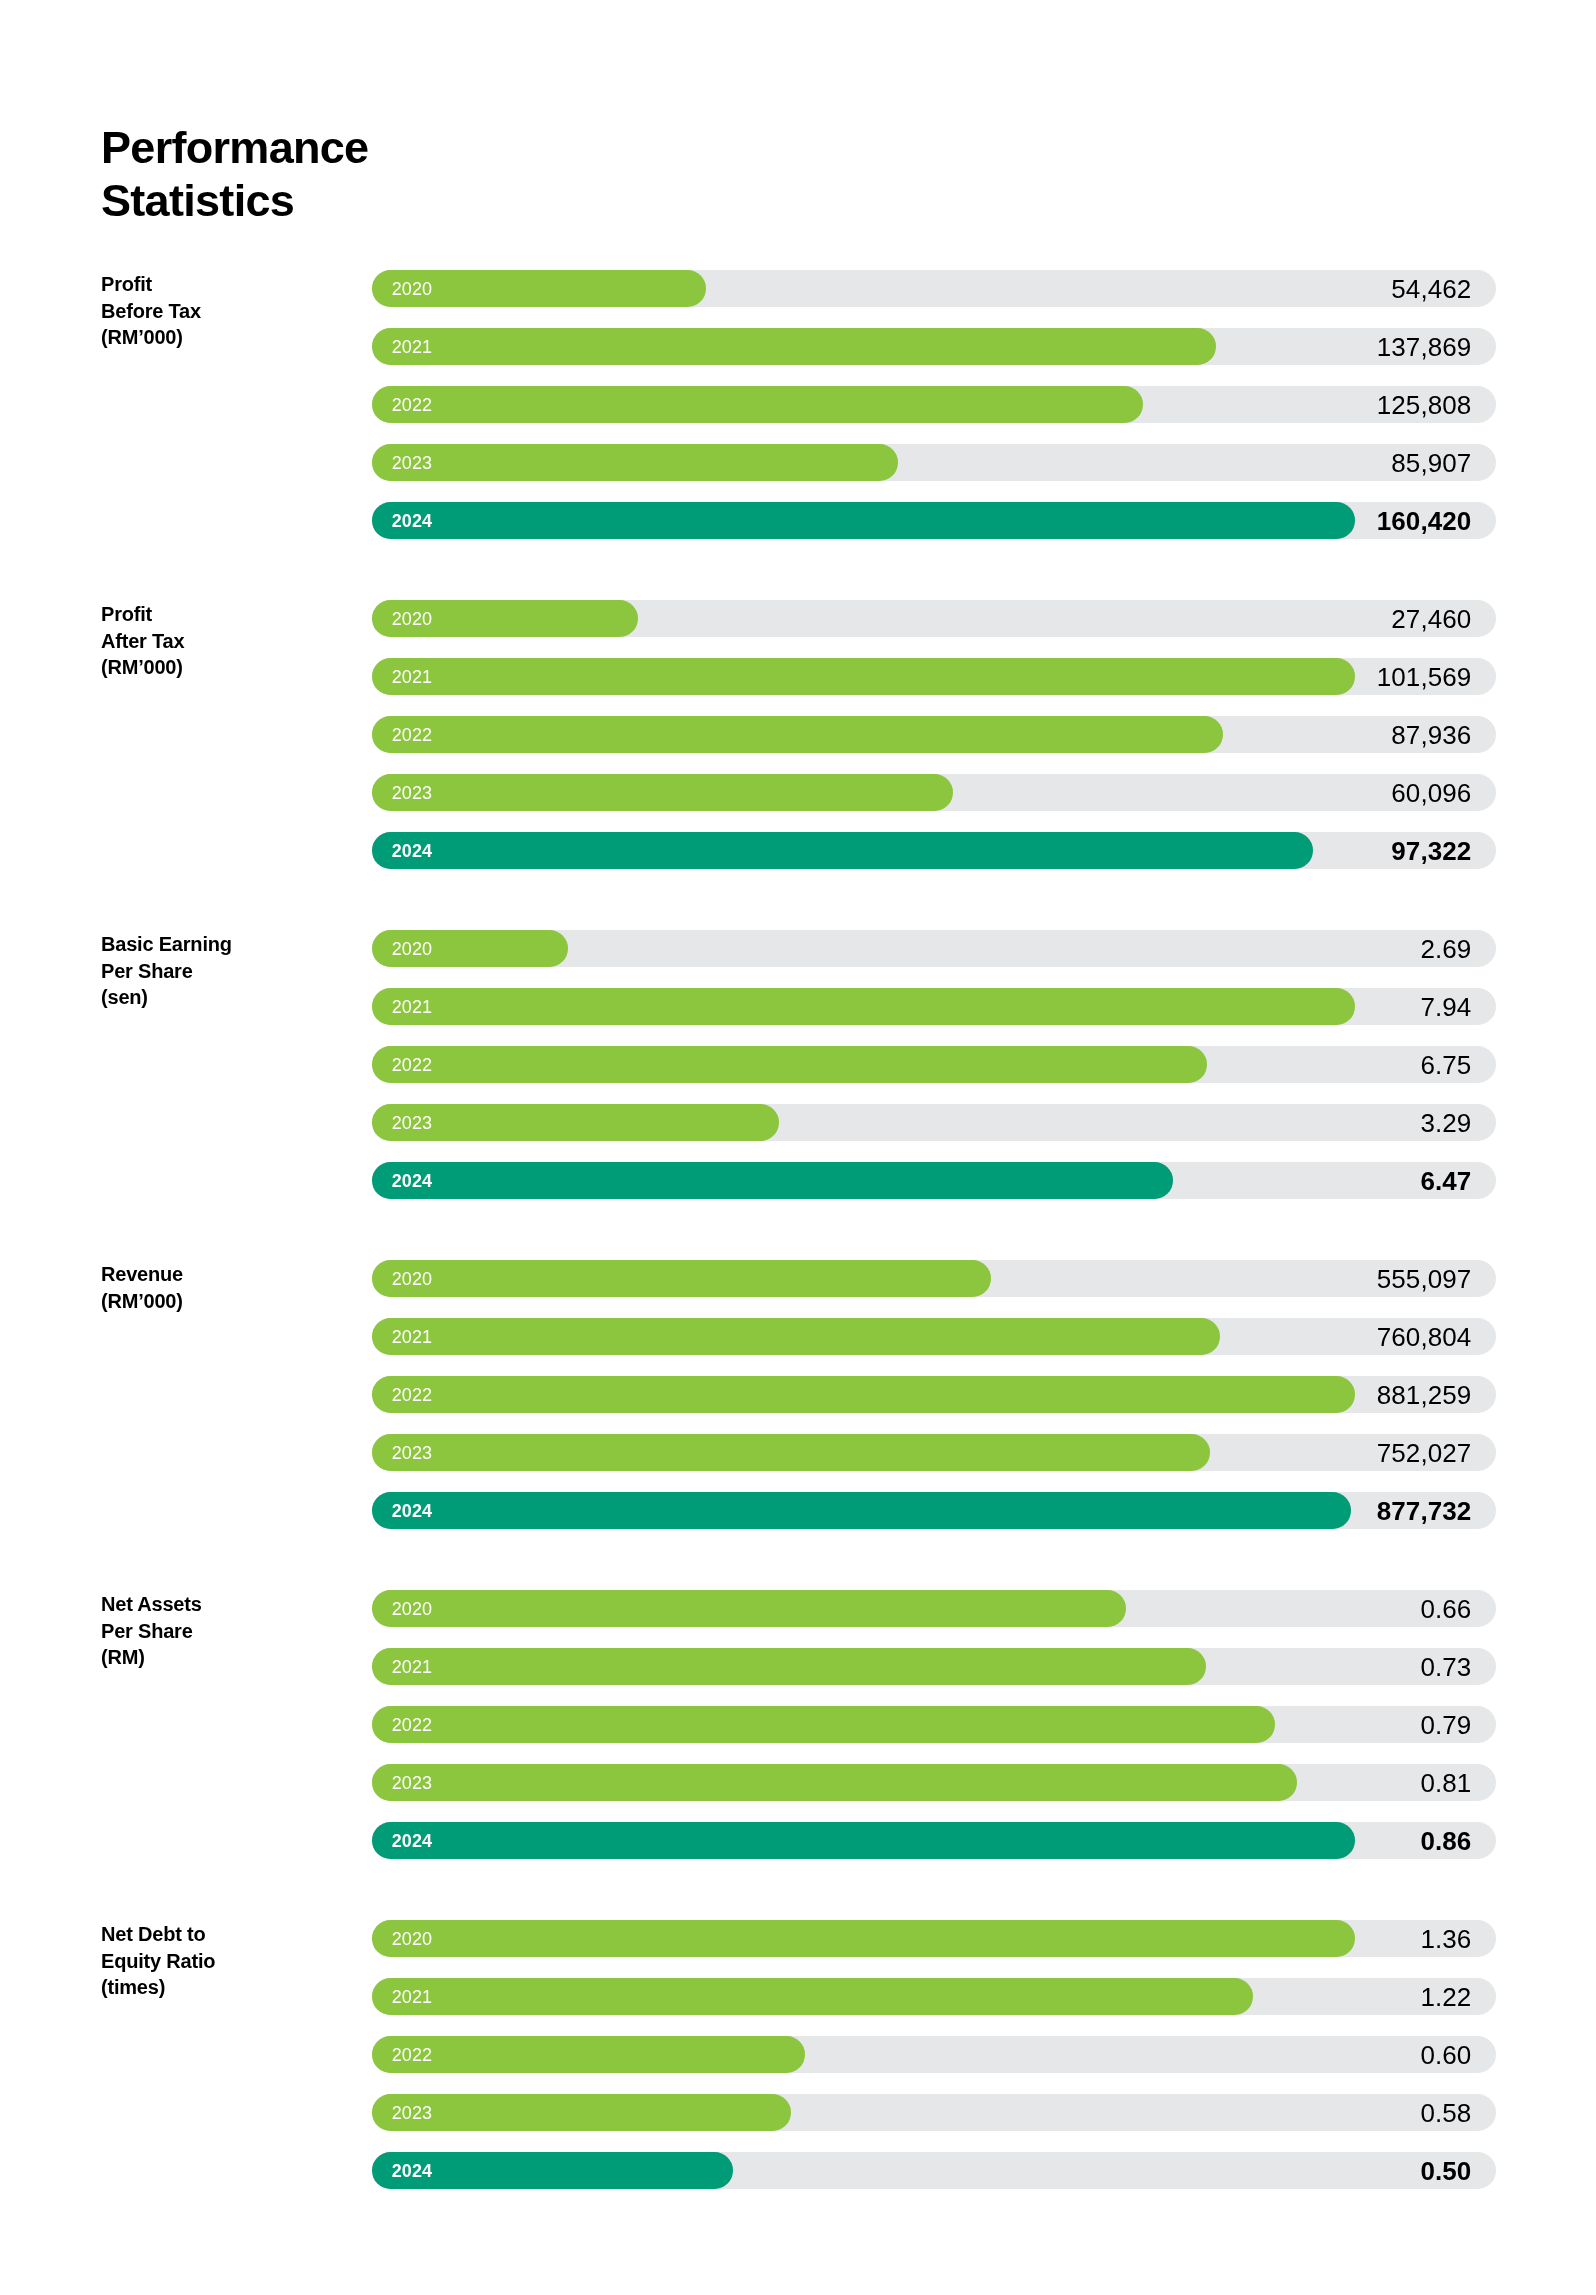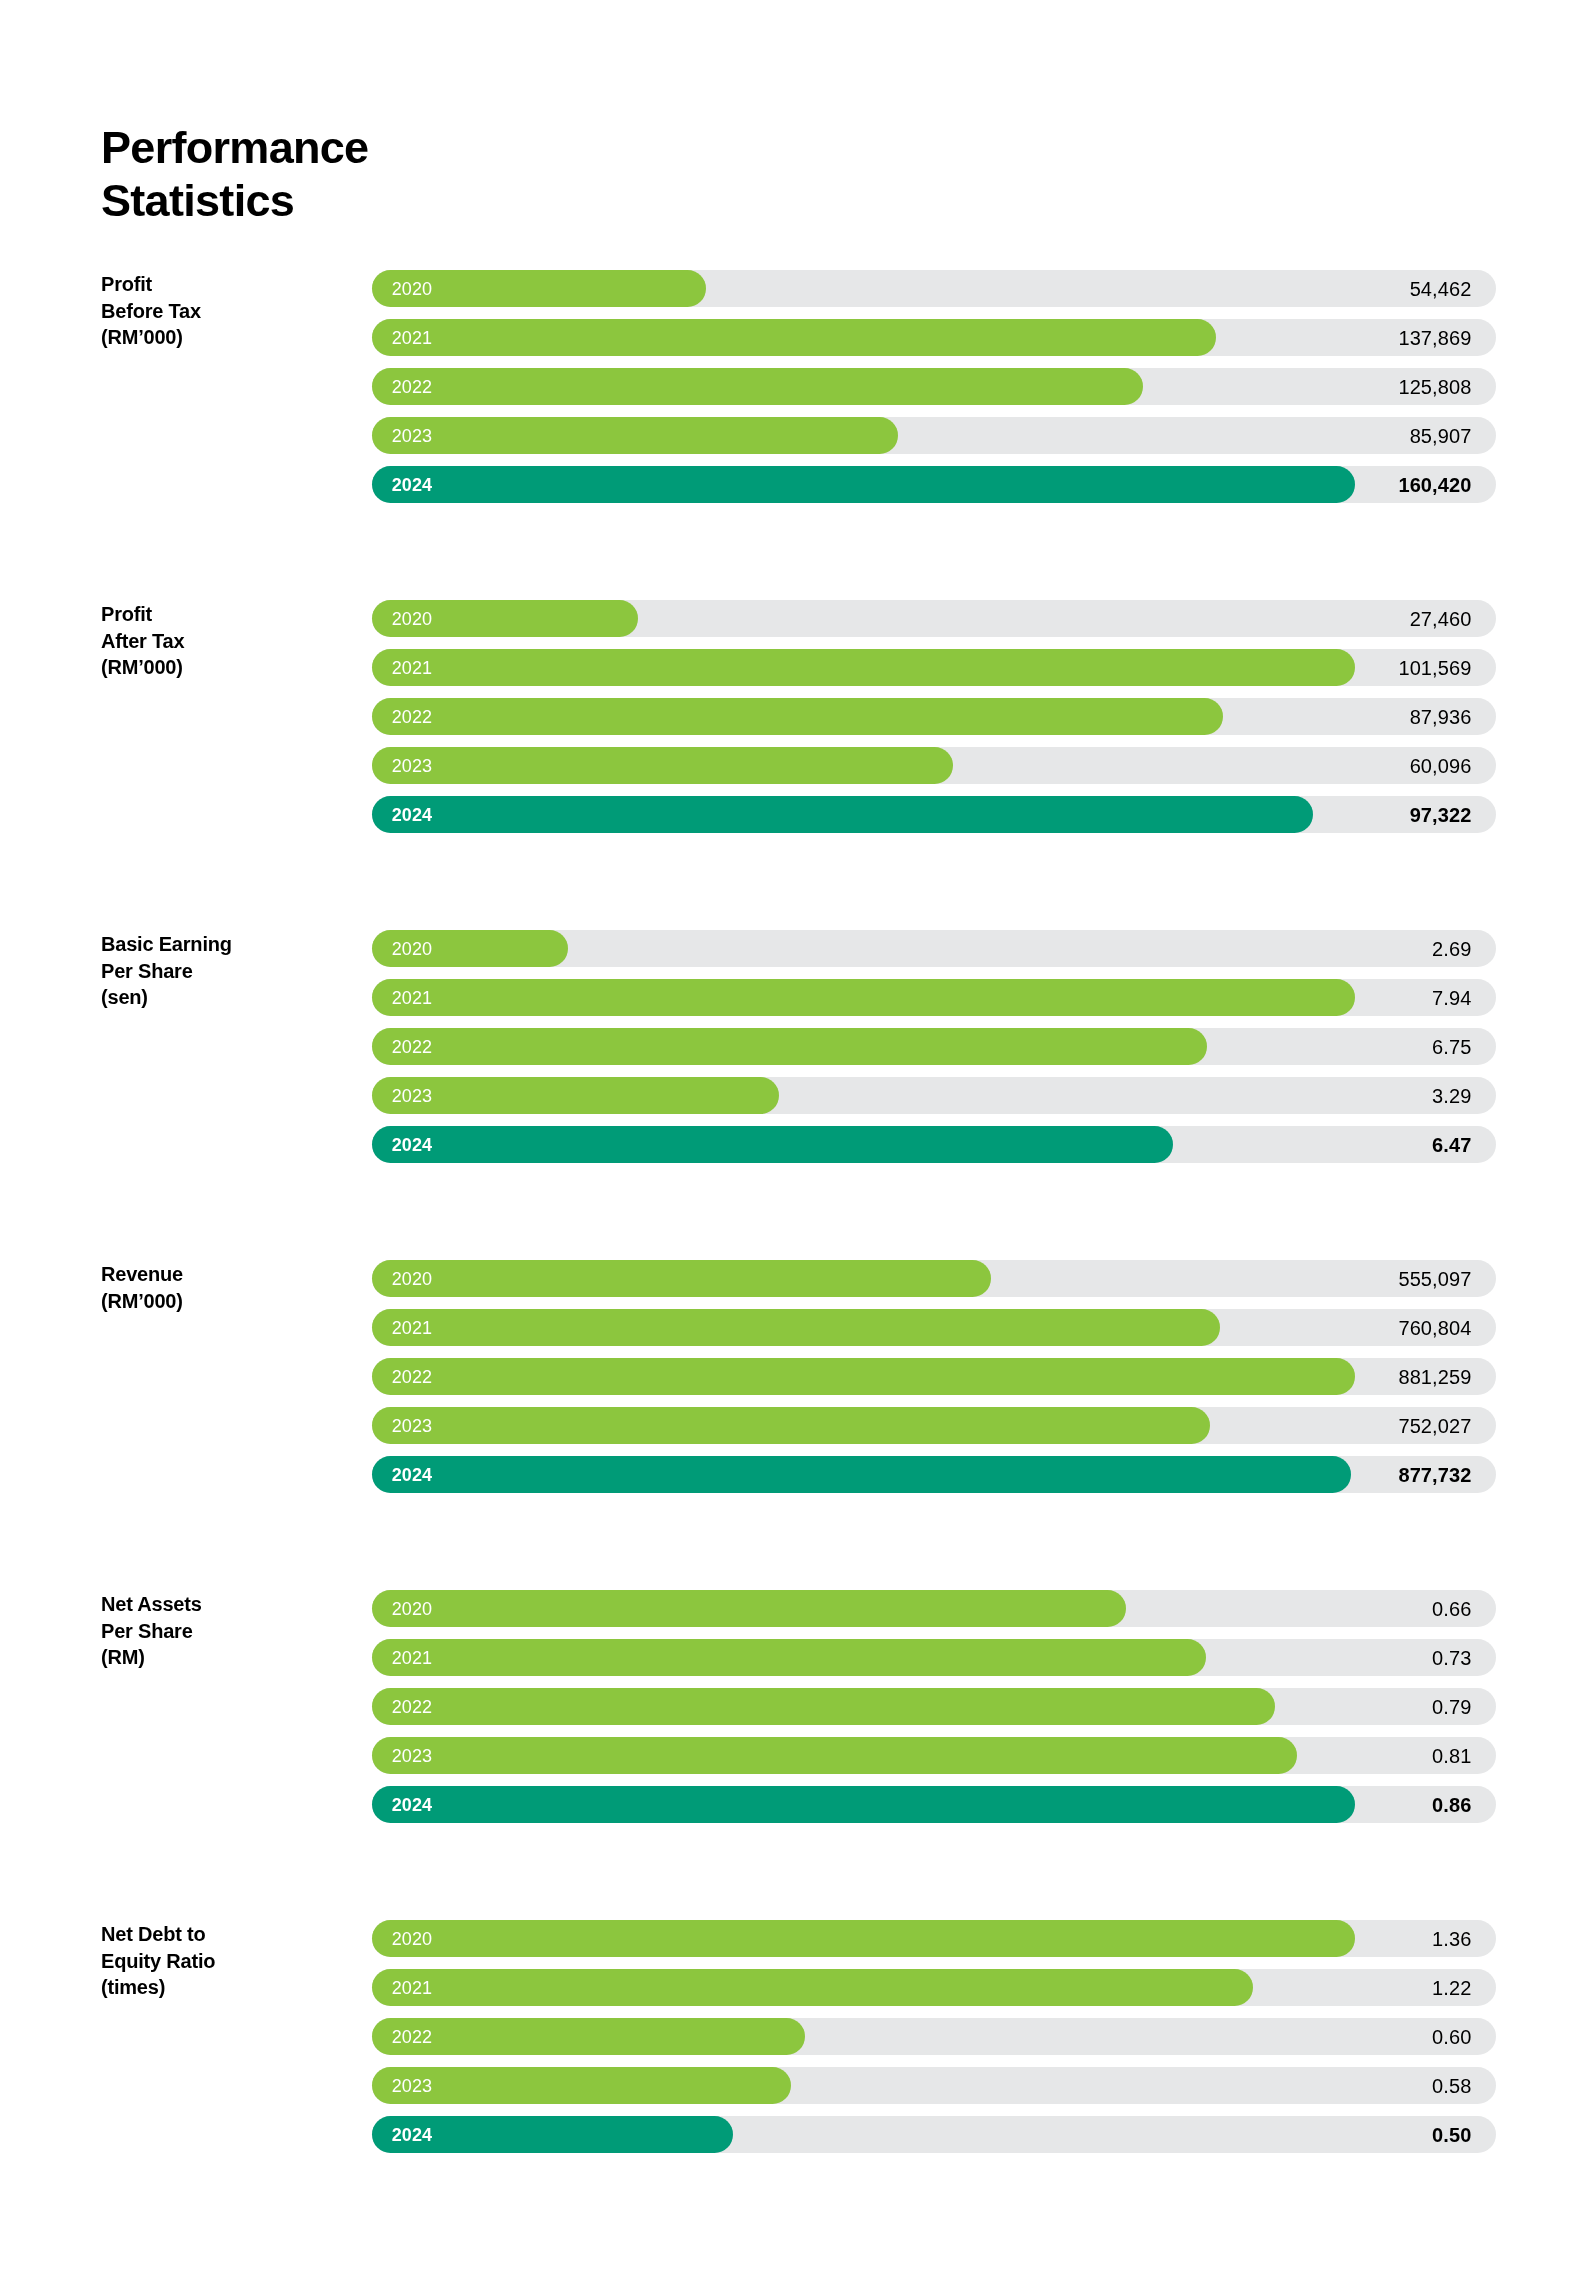--- a/index.html
+++ b/index.html
@@ -64,21 +64,21 @@
   .rows {
     position: absolute;
     left: 372px;
     top: 0;
     width: 1124px;
   }
 
   .row {
     position: relative;
     height: 37px;
-    margin-bottom: 12px;
+    margin-bottom: 21px;
   }
   .row:last-child { margin-bottom: 0; }
 
   .track {
     position: absolute;
     left: 0;
     top: 0;
     width: 1124px;
     height: 37px;
     background: #e6e7e8;
@@ -111,21 +111,21 @@
     font-weight: bold;
     text-align: right;
   }
 
   .value {
     position: absolute;
     right: 24.6px;
     top: 0;
     height: 37px;
     line-height: 38px;
-    font-size: 20px;
+    font-size: 26px;
     color: #000000;
     text-align: right;
     letter-spacing: 0.1px;
   }
   .row.highlight .value {
     font-weight: bold;
   }
 </style>
 </head>
 <body>

